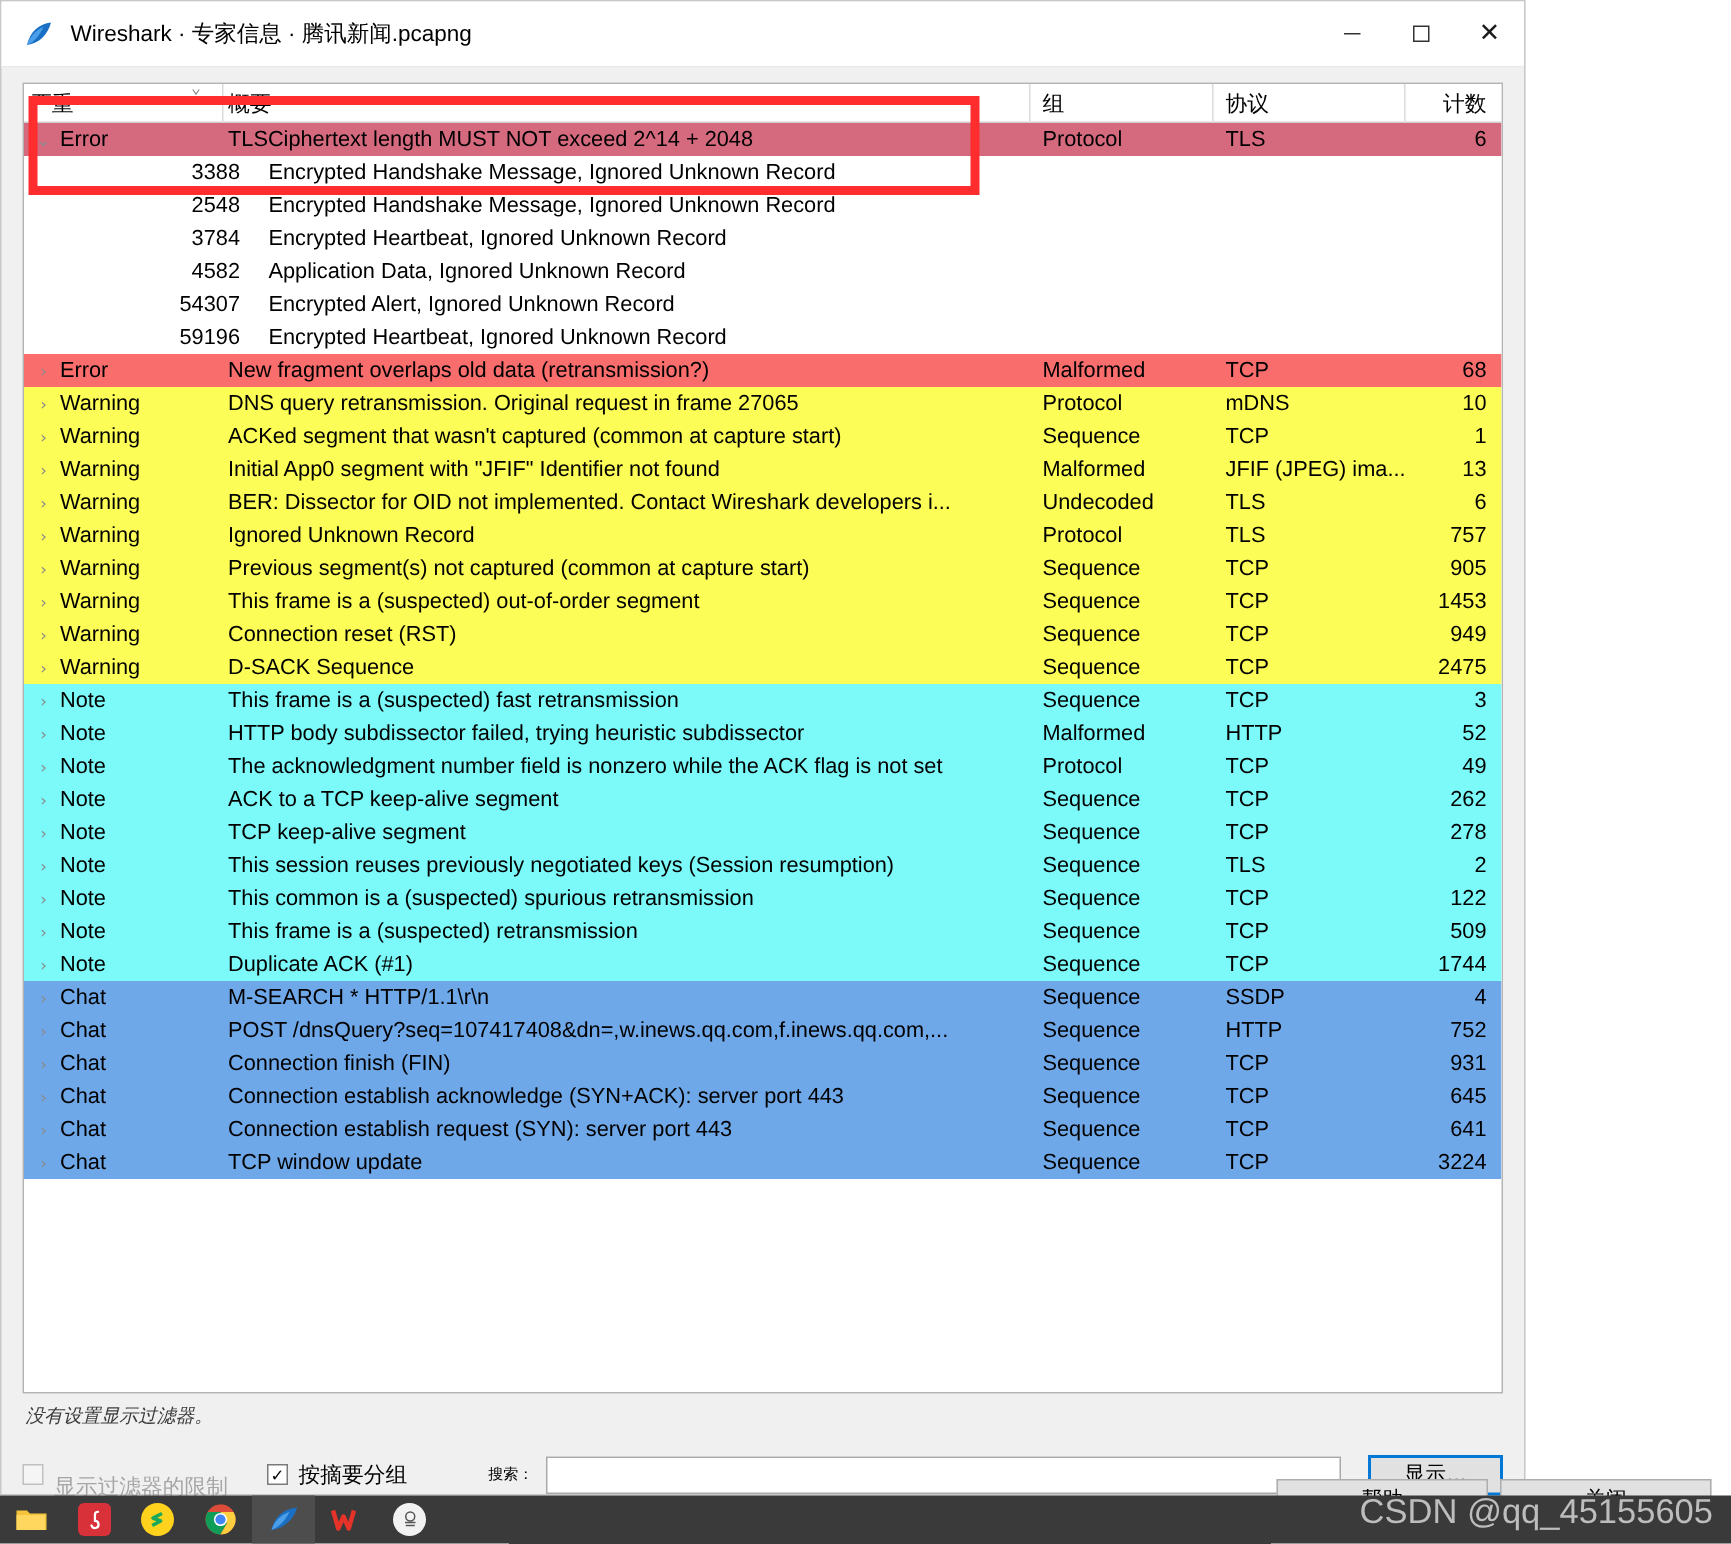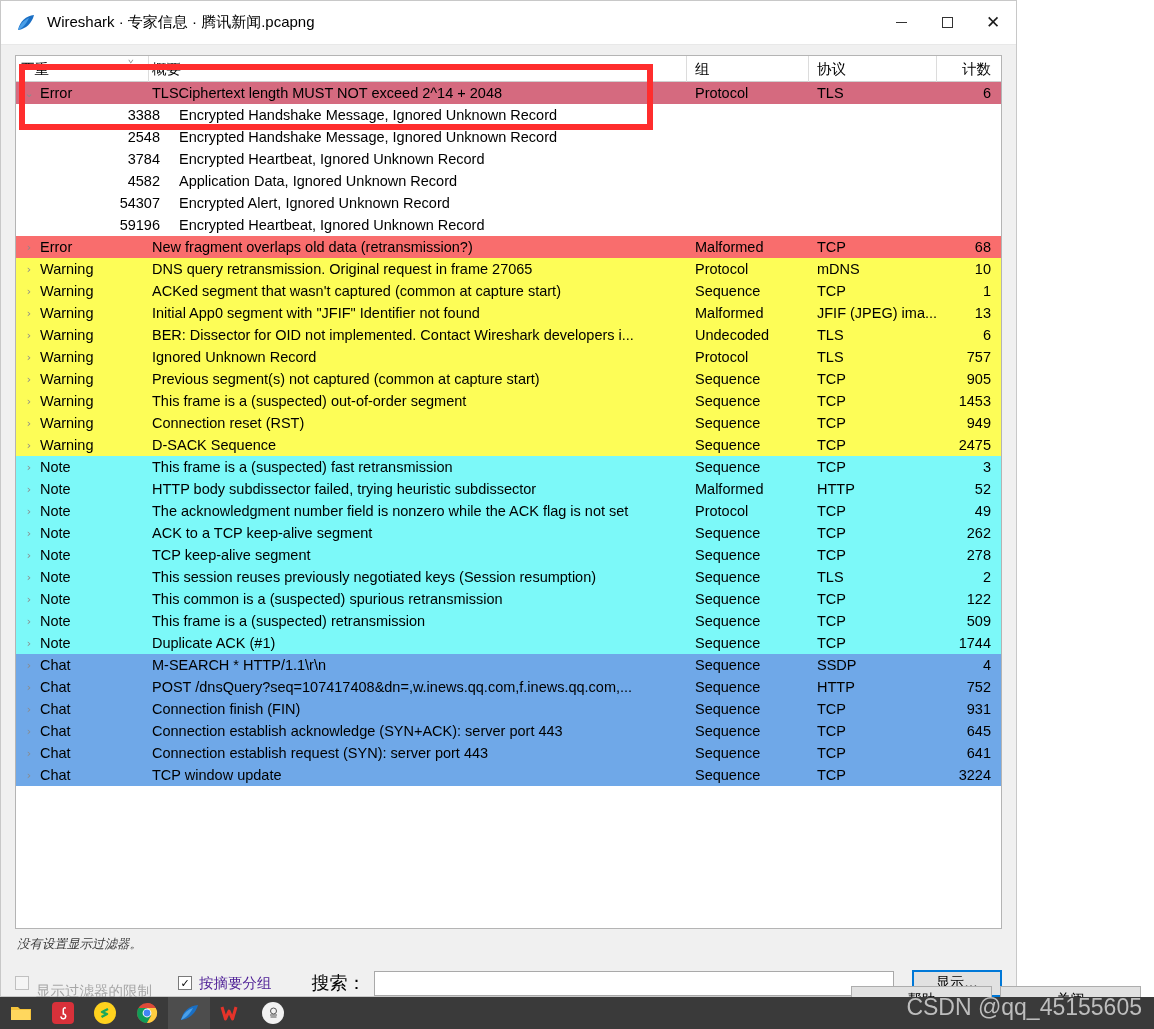--- a/index.html
+++ b/index.html
@@ -128,23 +128,23 @@
   .chk-box {
     width: 14px; height: 14px;
     border: 1px solid #7a7a7a;
     background: #fff;
     margin-right: 7px;
     display: flex; align-items: center; justify-content: center;
     font-size: 11px; line-height: 1; color: #000;
     font-family: "DejaVu Sans", sans-serif;
   }
   .chk-box.disabled { border-color: #c0c0c0; background: #f5f5f5; }
-  .chk-label { font-size: 14.5px; color: #4c1d95; }
+  .chk-label { font-size: 14.5px; color: #000000; }
   .chk-label.disabled { color: #a6a6a6; margin-top: 16px; }
-  .search-label { font-size: 18px; color: #000; margin-right: 8px; margin-left: 14px; }
+  .search-label { font-size: 10px; color: #000; margin-right: 8px; margin-left: 28px; }
   .search-input {
     flex: 1;
     height: 25px;
     border: 1px solid #a9a9a9;
     background: #fff;
     font-size: 14px;
     padding: 0 5px;
     font-family: "Liberation Sans", sans-serif;
     outline: none;
     min-width: 50px;

